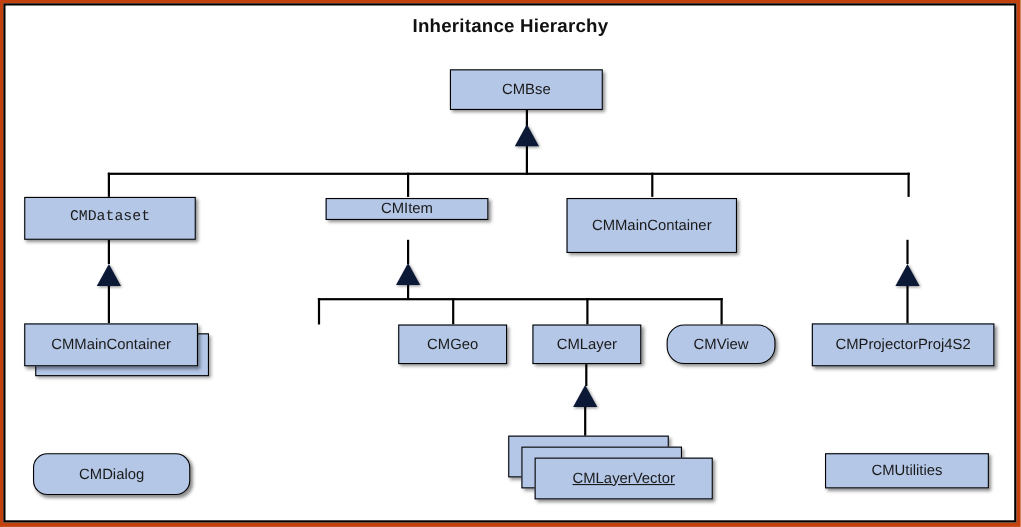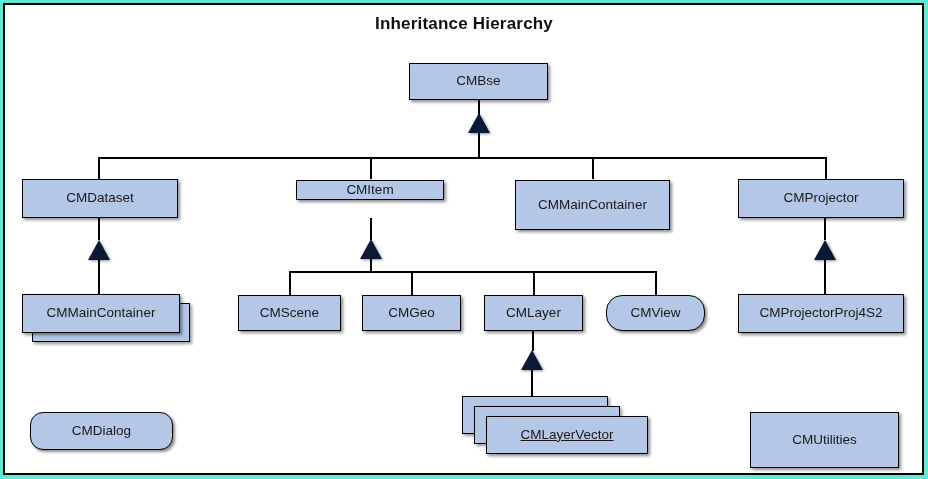--- a/index.html
+++ b/index.html
@@ -1,18 +1,18 @@
 <!DOCTYPE html>
 <html><head>
 <meta charset="utf-8">
 <style>
   html,body{margin:0;padding:0;background:#ffffff;}
   body{width:928px;height:479px;overflow:hidden;
        font-family:"Liberation Sans",sans-serif;}
-  #canvas{position:relative;width:928px;height:479px;background:#5eead4;box-sizing:border-box;}
+  #canvas{position:relative;width:928px;height:479px;background:#c2410c;box-sizing:border-box;}
   #frame{position:absolute;left:3px;top:3px;width:921px;height:472px;
          border:2px solid #000;box-sizing:border-box;background:#fff;}
   #title{position:absolute;left:0;top:14px;width:928px;text-align:center;
          font-size:17px;font-weight:bold;color:#111;letter-spacing:.2px;}
 
   .node{position:absolute;background:#b4c7e7;border:1.5px solid #000;
         box-sizing:border-box;display:flex;align-items:center;justify-content:center;
         font-size:13.5px;color:#1a1a1a;box-shadow:2px 2px 3px rgba(0,0,0,.45);
         text-align:center;line-height:1.1;z-index:5;}
   .stackghost{position:absolute;background:#b4c7e7;border:1.5px solid #000;
@@ -60,44 +60,38 @@
   <div class="line vline" style="left:824px;top:260px;height:34px;"></div>
 
   <div class="line vline" style="left:532px;top:329px;height:22px;"></div>
   <div class="arrow" style="left:521px;top:350px;"></div>
   <div class="line vline" style="left:531px;top:370px;height:28px;"></div>
 
   <div class="node" style="left:409px;top:63px;width:139px;height:37px;">
     <span>CMBse</span>
   </div>
 
-  <div class="node" style="left:22px;top:179px;width:156px;height:39px;">
+  <div class="node" style="left:22px;top:179px;width:156px;height:39px;font-family:Liberation Mono, monospace;">
     <span>CMDataset</span>
   </div>
 
   <div class="node" style="left:296px;top:180px;width:148px;height:20px;">
     <span>CMItem</span>
   </div>
 
   <div class="node" style="left:515px;top:180px;width:155px;height:50px;">
     <span>CMMainContainer</span>
   </div>
 
-  <div class="node" style="left:738px;top:179px;width:166px;height:39px;">
-    <span>CMProjector</span>
-  </div>
 
   <div class="stackghost" style="left:32px;top:303px;width:158px;height:39px;"></div>
   <div class="node" style="left:22px;top:294px;width:158px;height:39px;">
     <span>CMMainContainer</span>
   </div>
 
-  <div class="node" style="left:238px;top:295px;width:103px;height:36px;">
-    <span>CMScene</span>
-  </div>
 
   <div class="node" style="left:362px;top:295px;width:99px;height:36px;">
     <span>CMGeo</span>
   </div>
 
   <div class="node" style="left:484px;top:295px;width:99px;height:36px;">
     <span>CMLayer</span>
   </div>
 
   <div class="node" style="left:606px;top:295px;width:99px;height:36px;border-radius:16px;">
@@ -111,16 +105,16 @@
   <div class="stackghost" style="left:462px;top:396px;width:146px;height:38px;"></div>
   <div class="stackghost" style="left:474px;top:406px;width:146px;height:38px;"></div>
   <div class="node" style="left:486px;top:416px;width:162px;height:38px;text-decoration:underline;">
     <span>CMLayerVector</span>
   </div>
 
   <div class="node" style="left:30px;top:412px;width:143px;height:38px;border-radius:13px;">
     <span>CMDialog</span>
   </div>
 
-  <div class="node" style="left:750px;top:412px;width:149px;height:56px;">
+  <div class="node" style="left:750px;top:412px;width:149px;height:32px;">
     <span>CMUtilities</span>
   </div>
 </div>
 
 </body></html>

